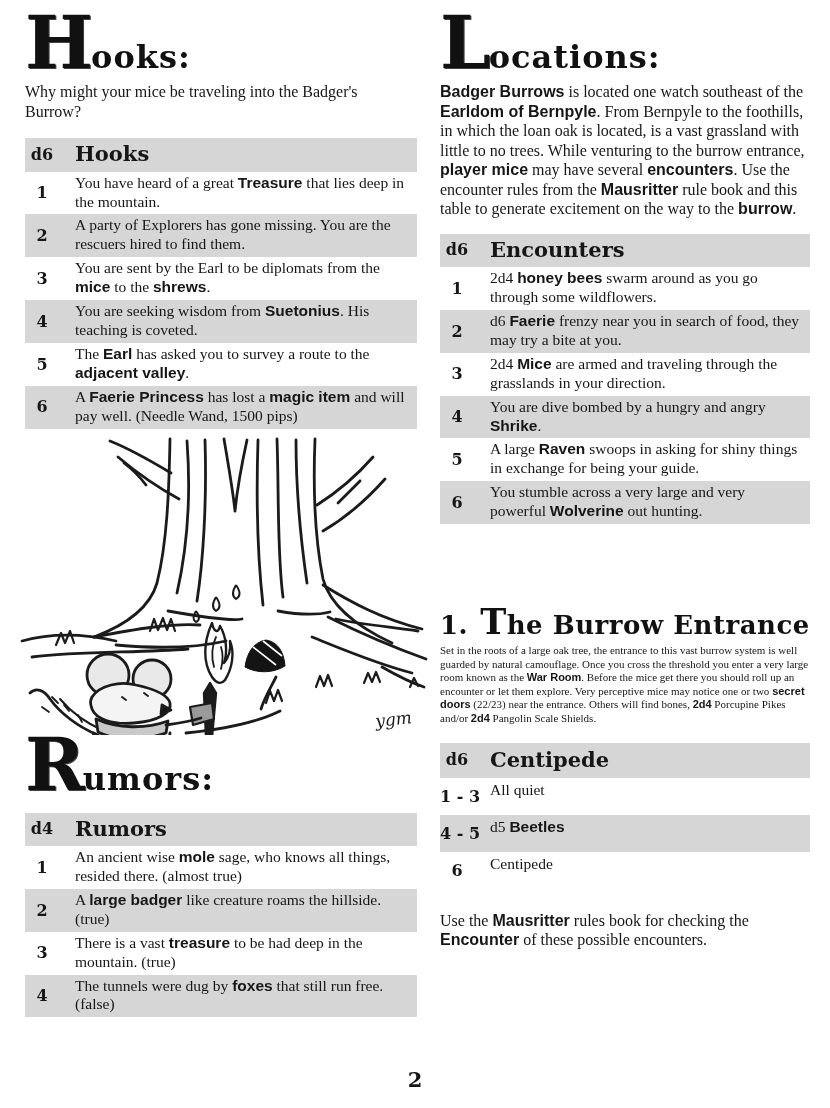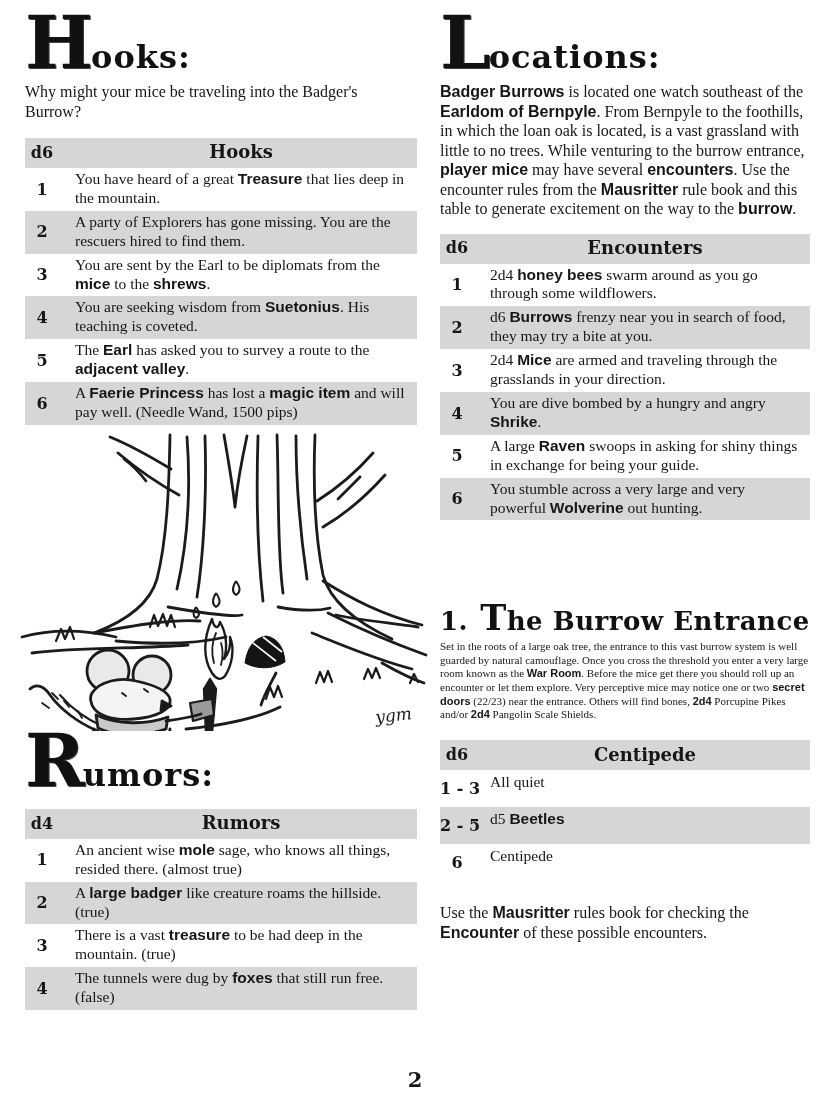--- a/index.html
+++ b/index.html
@@ -12,21 +12,21 @@
   .col-right{left:440px;width:370px;}
 
   .heading{display:flex;align-items:baseline;margin:0;font-family:"DejaVu Serif",serif;font-weight:700;color:#111;}
   .initial{font-size:72px;line-height:0.78;letter-spacing:-2px;text-shadow:1px 1px 0 #444;}
   .heading-rest{font-size:32px;letter-spacing:1px;}
 
   .intro{margin:6px 0 0;font-size:16px;line-height:1.22;max-width:372px;}
 
   .rtable{margin-top:17px;font-size:15.5px;line-height:1.22;}
   .thead{display:flex;background:#d6d6d6;font-family:"DejaVu Serif",serif;font-weight:700;font-size:16px;padding:2px 0 3px;}
-  .thead .desc{font-size:18px;text-align:center;}
+  .thead .desc{font-size:21px;}
   .trow{display:flex;padding:1px 0;}
   .trow.shaded{background:#d6d6d6;}
   .die{width:34px;text-align:center;font-family:"DejaVu Serif",serif;font-weight:700;font-size:16px;align-self:center;white-space:nowrap;flex:none;}
   .desc{flex:1;margin-left:16px;padding:1px 10px 2px 0;}
   .sparse .trow{min-height:35px;}
   .sparse .desc{padding-top:2px;}
   b{font-family:Liberation Sans, sans-serif;font-weight:700;}
 
   .illustration{margin:6px 0 0 -5px;}
 
@@ -203,21 +203,21 @@
         <div class="die">d6</div>
         <div class="desc">Encounters</div>
       </div>
       <div>
           <div class="trow">
             <div class="die">1</div>
             <div class="desc">2d4 <b>honey bees</b> swarm around as you go through some wildflowers.</div>
           </div>
           <div class="trow shaded">
             <div class="die">2</div>
-            <div class="desc">d6 <b>Burrows</b> frenzy near you in search of food, they may try a bite at you.</div>
+            <div class="desc">d6 <b>Faerie</b> frenzy near you in search of food, they may try a bite at you.</div>
           </div>
           <div class="trow">
             <div class="die">3</div>
             <div class="desc">2d4 <b>Mice</b> are armed and traveling through the grasslands in your direction.</div>
           </div>
           <div class="trow shaded">
             <div class="die">4</div>
             <div class="desc">You are dive bombed by a hungry and angry <b>Shrike</b>.</div>
           </div>
           <div class="trow">
@@ -243,21 +243,21 @@
       <div class="thead">
         <div class="die">d6</div>
         <div class="desc">Centipede</div>
       </div>
       <div>
           <div class="trow">
             <div class="die">1 - 3</div>
             <div class="desc">All quiet</div>
           </div>
           <div class="trow shaded">
-            <div class="die">2 - 5</div>
+            <div class="die">4 - 5</div>
             <div class="desc">d5 <b>Beetles</b></div>
           </div>
           <div class="trow">
             <div class="die">6</div>
             <div class="desc">Centipede</div>
           </div>
         </div>
     </div>
 
     <p class="note">Use the <b>Mausritter</b> rules book for checking the <b>Encounter</b> of these possible encounters.</p>

